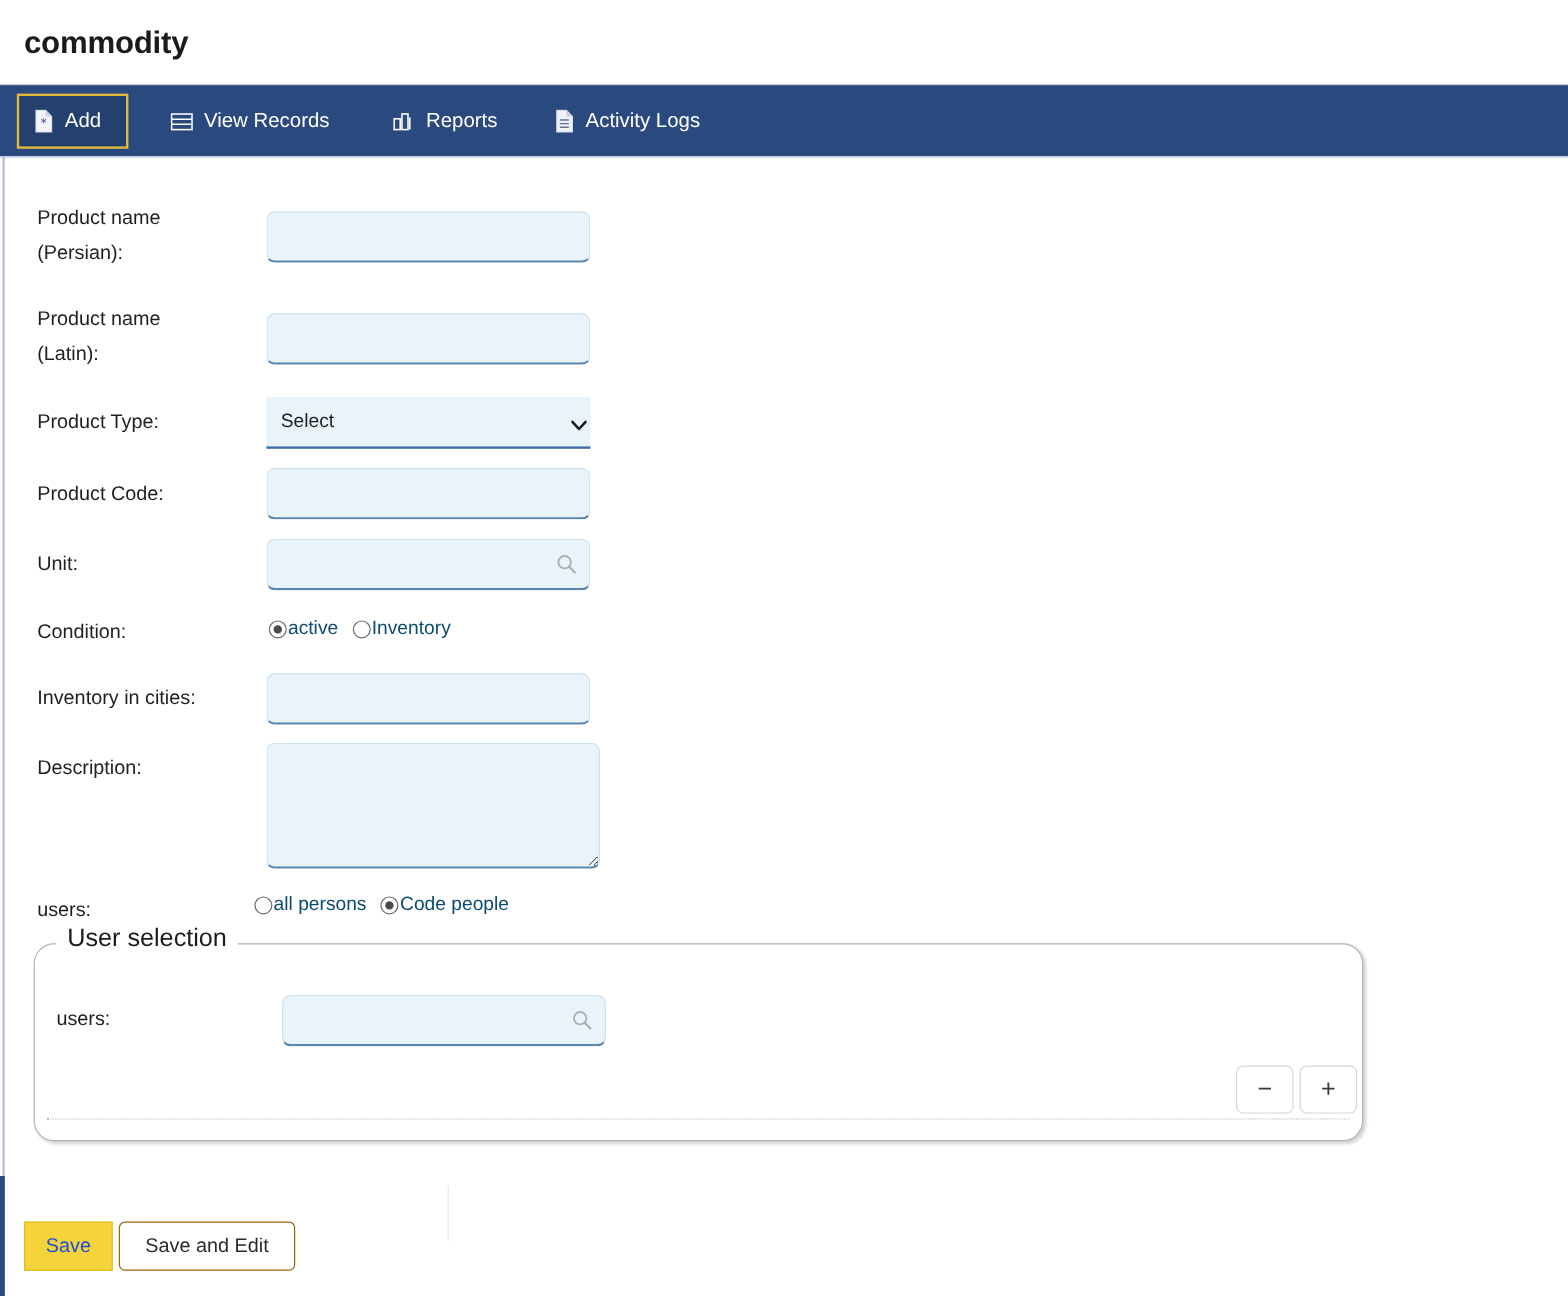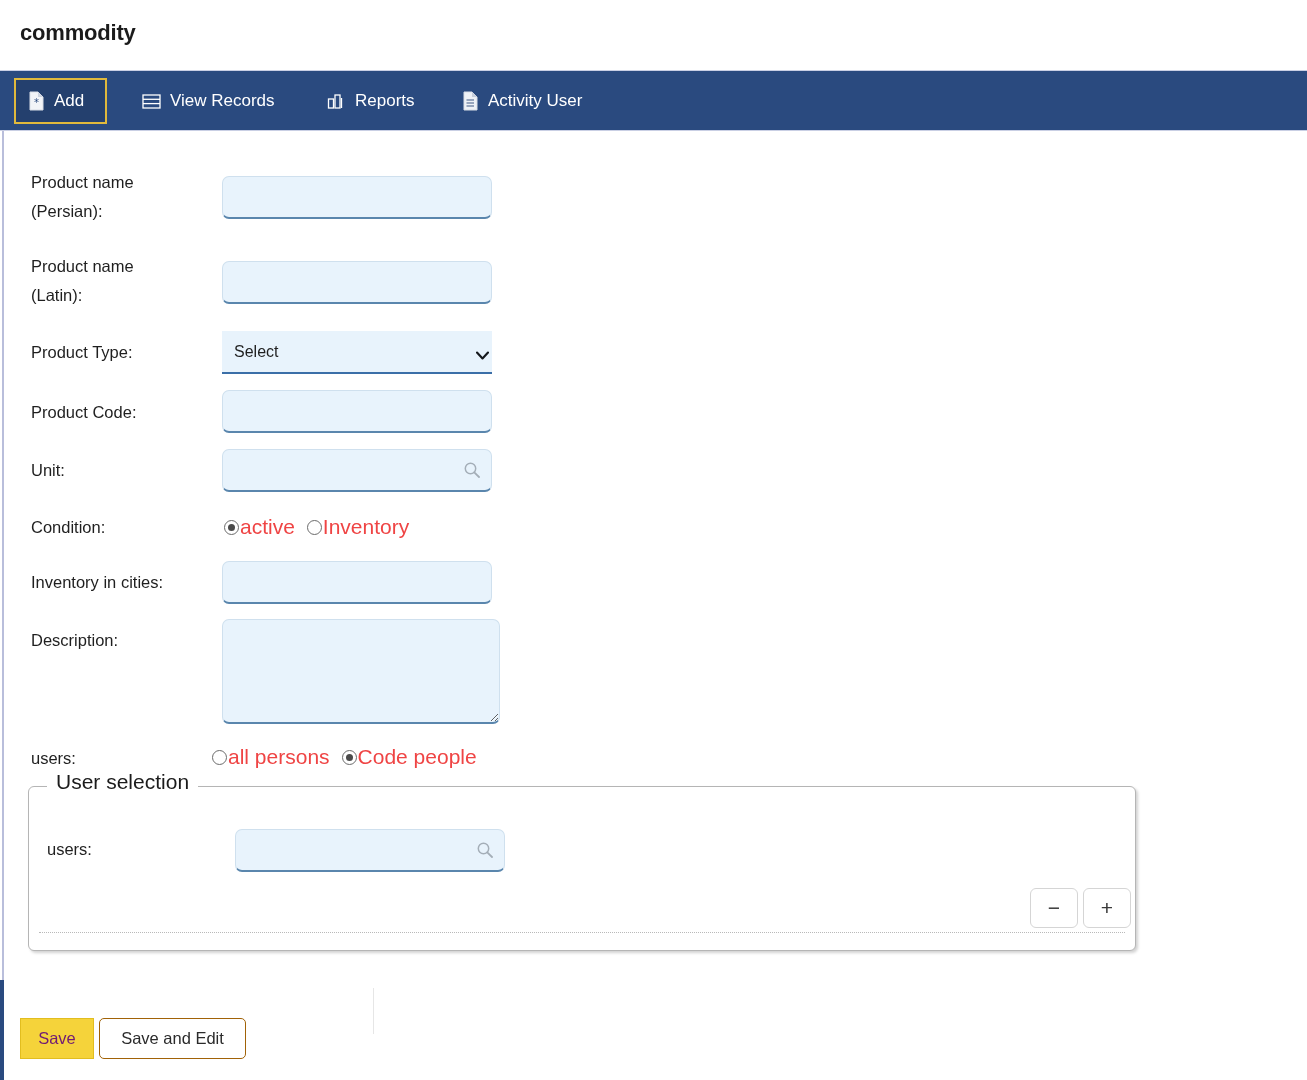--- a/index.html
+++ b/index.html
@@ -32,21 +32,21 @@
     width: 4px;
     height: 100px;
     background: #2a4a7f;
   }
 
   
   .page-title {
     position: absolute;
     left: 20px;
     top: 20px;
-    font-size: 22px;
+    font-size: 26px;
     font-weight: bold;
     color: #1b1b1b;
     letter-spacing: -0.2px;
   }
 
   
   .tabbar {
     position: absolute;
     left: 0;
     top: 70px;
@@ -137,21 +137,21 @@
   .search-ic {
     position: absolute;
     right: 11px;
     top: 12px;
     pointer-events: none;
     opacity: .55;
   }
 
   
   .radio-group { position: absolute; display: flex; align-items: center; gap: 12px; }
-  .radio-item { display: flex; align-items: center; gap: 0px; cursor: pointer; font-size: 21px; color: #ef4444; }
+  .radio-item { display: flex; align-items: center; gap: 0px; cursor: pointer; font-size: 16px; color: #0c4a6e; }
   .rb {
     width: 15px; height: 15px;
     border-radius: 50%;
     border: 1.6px solid #6b6b6b;
     box-sizing: border-box;
     background: #fff;
     display: inline-block;
     position: relative;
     flex: none;
     margin-right: 1px;
@@ -167,21 +167,21 @@
 
   
   .fieldset {
     position: absolute;
     left: 28px;
     top: 655px;
     width: 1108px;
     height: 165px;
     box-sizing: border-box;
     border: 1px solid #b5b5b5;
-    border-radius: 6px;
+    border-radius: 17px;
     box-shadow: 2px 2px 3px rgba(0,0,0,.18);
     background: #fff;
   }
   .legend {
     position: absolute;
     left: 18px;
     top: -17px;
     background: #fff;
     padding: 0 9px;
     font-size: 21px;
@@ -215,21 +215,21 @@
     font-family: "Liberation Sans", sans-serif;
     font-size: 16.5px;
     cursor: pointer;
     box-sizing: border-box;
   }
   .btn-save {
     left: 20px; top: 1018px;
     width: 74px; height: 41px;
     background: #f5d33a;
     border: 1px solid #e2bd1f;
-    color: #701a75;
+    color: #1d4ed8;
   }
   .btn-save-edit {
     left: 99px; top: 1018px;
     width: 147px; height: 41px;
     background: #ffffff;
     border: 1px solid #a16207;
     border-radius: 5px;
     color: #2b2b2b;
   }
   .footer-divider {
@@ -285,21 +285,21 @@
   <div class="tab" id="tab-activity">
     <span class="tab-icon">
       <svg width="17" height="20" viewBox="0 0 17 20">
         <path d="M2 1 h8 l5 5 v13 H2 Z" fill="#eef1f6" stroke="#d8dde6" stroke-width="1"></path>
         <path d="M10 1 v5 h5" fill="#c6cedb"></path>
         <line x1="4.5" y1="9" x2="12" y2="9" stroke="#5d7398" stroke-width="1.2"></line>
         <line x1="4.5" y1="12" x2="12" y2="12" stroke="#5d7398" stroke-width="1.2"></line>
         <line x1="4.5" y1="15" x2="12" y2="15" stroke="#5d7398" stroke-width="1.2"></line>
       </svg>
     </span>
-    <span>Activity User</span>
+    <span>Activity Logs</span>
   </div>
 </div>
 
 <div class="form">
 
   <div class="lbl" style="left:31px; top:37px;">Product name
 (Persian):</div>
   <input class="fld" type="text" style="left: 222px; top: 45px; width: 270px;" placeholder="">
 
   <div class="lbl" style="left:31px; top:121px;">Product name

